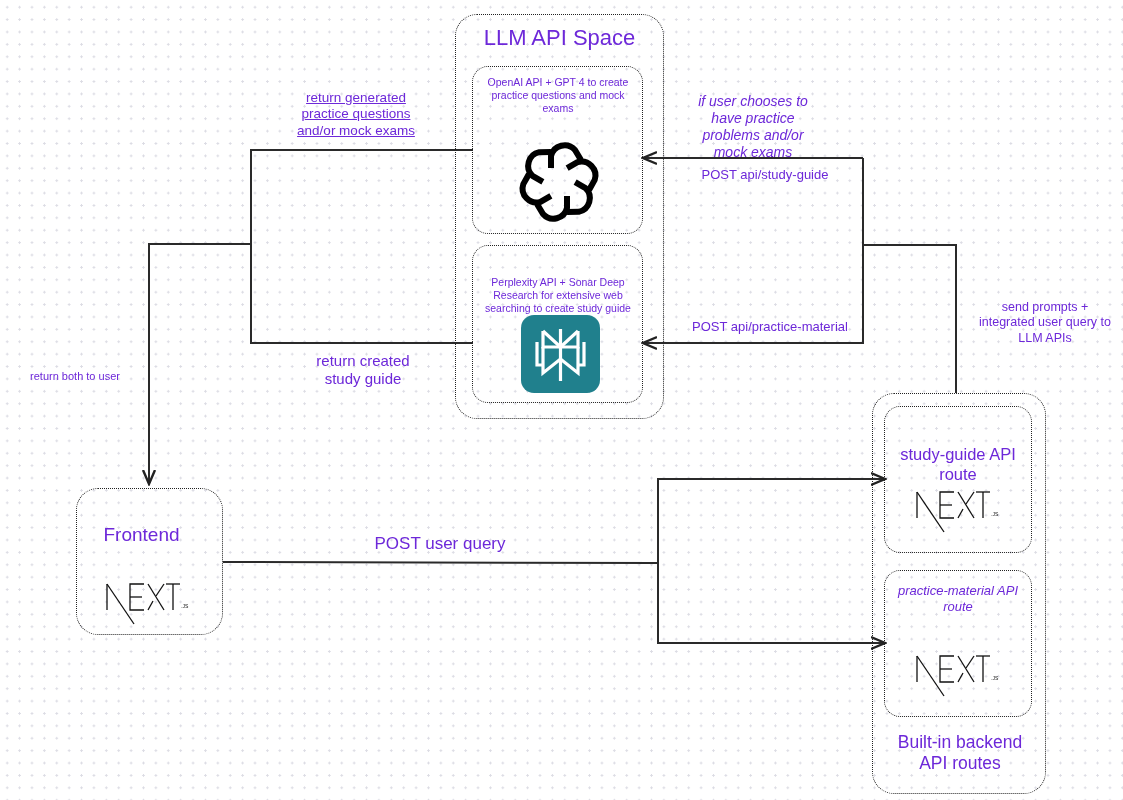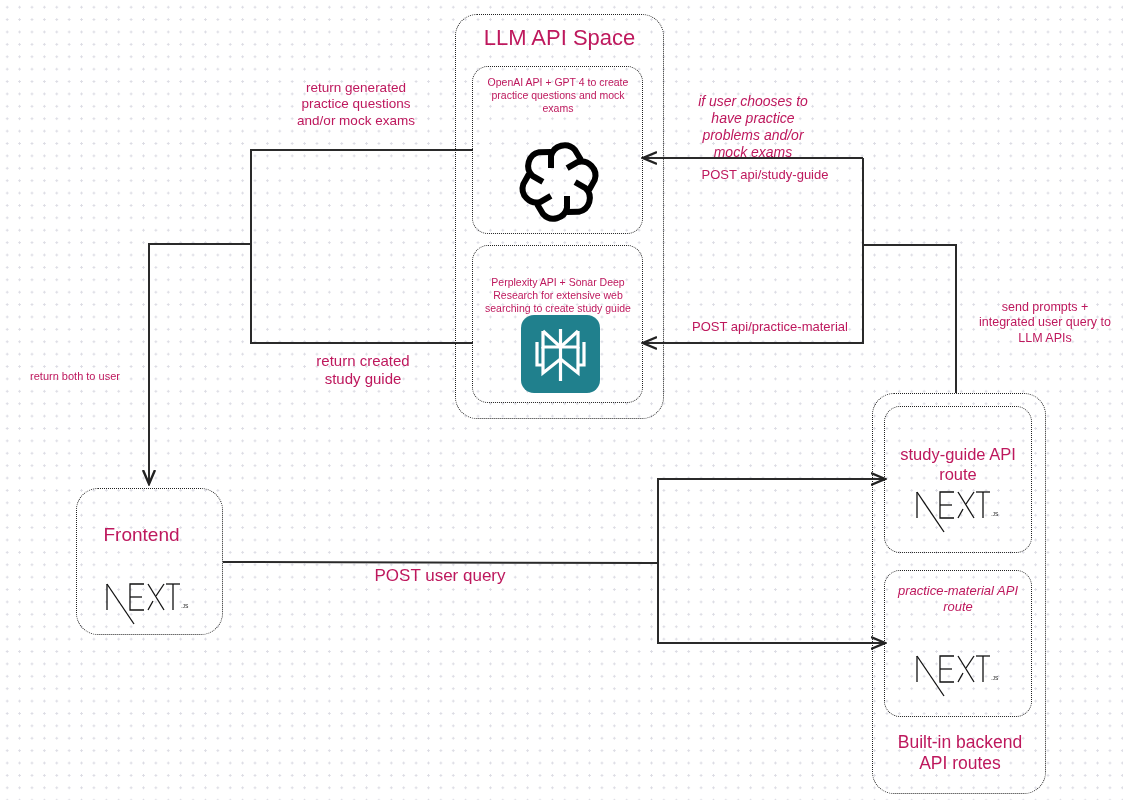--- a/index.html
+++ b/index.html
@@ -10,21 +10,21 @@
     background-size: 12.4px 12.4px;
     background-position: 1px 1px;
     font-family: "Liberation Sans", sans-serif;
     color: #1a1a1a;
   }
   .box {
     position: absolute; box-sizing: border-box;
     border: 1.6px dotted #222; border-radius: 22px;
   }
   .inner { border-radius: 16px; }
-  .label { position: absolute; text-align: center; line-height: 1.22; color: #be185d; }
+  .label { position: absolute; text-align: center; line-height: 1.22; color: #6d28d9; }
   svg.wires { position: absolute; left: 0; top: 0; }
   .icon { position: absolute; }
   .nextlogo { position: absolute; }
 </style>
 </head>
 <body>
 
 <svg class="wires" width="1123" height="800">
   <defs>
     <marker id="arr" markerWidth="8" markerHeight="8" refX="7" refY="4" orient="auto">
@@ -132,20 +132,20 @@
       <line x1="49" y1="23" x2="44" y2="32"></line>
       <line x1="62" y1="6" x2="76" y2="6"></line>
       <line x1="69" y1="6" x2="69" y2="32"></line>
     </g>
   </svg>
   <span style="position:absolute;left:77px;top:25px;font-size:5px;color:#111;">.JS</span>
 </div>
 
 <div class="label" style="left:886px;top:732px;width:148px;font-size:17.5px;">Built-in backend API routes</div>
 
-<div class="label" style="left:286px;top:80px;width:140px;font-size:13.5px;">return generated practice questions and/or mock exams</div>
+<div class="label" style="left:286px;top:90px;width:140px;font-size:13.5px;text-decoration:underline;">return generated practice questions and/or mock exams</div>
 <div class="label" style="left:308px;top:352px;width:110px;font-size:15px;">return created study guide</div>
 <div class="label" style="left:12px;top:370px;width:126px;font-size:11px;">return both to user</div>
 <div class="label" style="left:686px;top:93px;width:134px;font-size:14px;font-style:italic;">if user chooses to have practice problems and/or mock exams</div>
 <div class="label" style="left:690px;top:167px;width:150px;font-size:13px;">POST api/study-guide</div>
 <div class="label" style="left:680px;top:319px;width:180px;font-size:13px;">POST api/practice-material</div>
 <div class="label" style="left:975px;top:300px;width:140px;font-size:12.5px;">send prompts + integrated user query to LLM APIs</div>
-<div class="label" style="left:355px;top:534px;width:170px;font-size:17px;margin-top:32px;">POST user query</div>
+<div class="label" style="left:355px;top:534px;width:170px;font-size:17px;">POST user query</div>
 
 </body></html>

